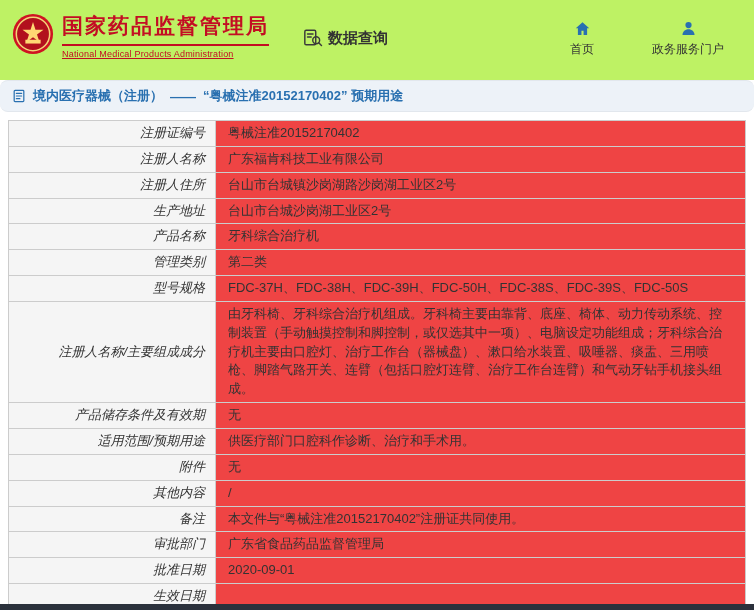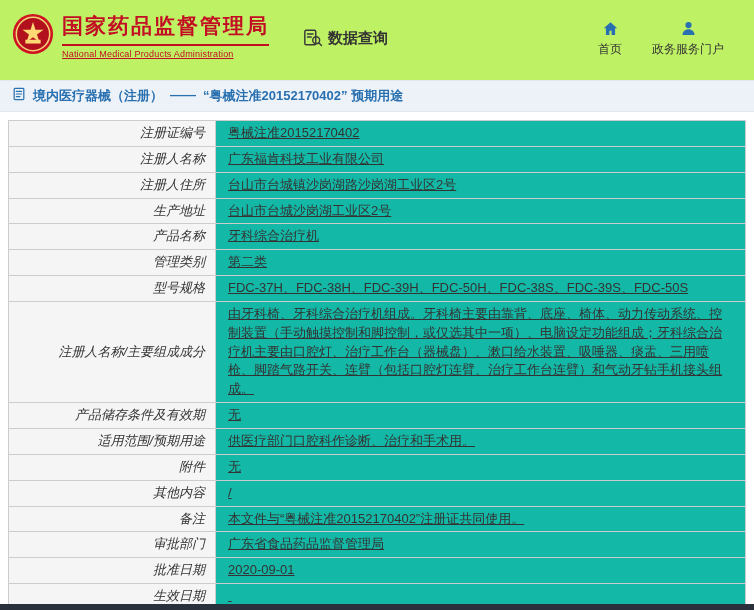--- a/index.html
+++ b/index.html
@@ -21,41 +21,41 @@
   .agency-cn { color:#c30d23; font-size:21px; font-weight:bold; letter-spacing:2px; white-space:nowrap; }
   .agency-line { height:2px; background:#c30d23; margin:4px 0 3px 0; }
   .agency-en { color:#c30d23; font-size:9px; letter-spacing:0.2px; white-space:nowrap;text-decoration:underline; }
   .data-query {
     display:flex; align-items:center; gap:5px; margin-left:34px; margin-top:18px;
     font-size:15px; font-weight:bold; color:#333; cursor:pointer; text-decoration:none;
   }
   .header-right { display:flex; gap:30px; margin-top:10px; margin-right:14px; }
   .nav-item {
     display:flex; flex-direction:column; align-items:center; gap:4px;
-    font-size:12px; color:#333; text-decoration:none; cursor:pointer; white-space:nowrap;
+    font-size:12px; color:#333; text-decoration:none; cursor:pointer; white-space:nowrap;margin-left:28px;
   }
   
   .breadcrumb-bar {
     background:#edf2f8; border-top:1px solid #e2e7ed; border-bottom:1px solid #e2e7ed;
-    padding:6px 12px; display:flex; align-items:flex-start; gap:7px;
-    color:#2970b0; font-size:13px; font-weight:bold;
+    padding:6px 12px; display:flex; align-items:center; gap:7px;
+    color:#2970b0; font-size:13px; font-weight:bold;border-radius:8px;
   }
   .breadcrumb-bar .bc-icon { display:flex; align-items:center; }
   
   .info-table {
     width:738px; margin:8px auto 0 auto; border-collapse:collapse;
     font-size:13px; color:#333; table-layout:fixed;
   }
   .info-table th {
     background:#f5f5f5; width:207px; text-align:right; font-weight:normal;
     padding:3px 10px; border:1px solid #ccc; vertical-align:middle; line-height:1.45;font-style:italic;
   }
   .info-table td {
-    background:#14b8a6; text-align:left; padding:3px 12px; border:1px solid #ccc;
-    vertical-align:middle; line-height:1.45; white-space:pre-line; word-break:break-all;text-decoration:underline;
+    background:#ef4444; text-align:left; padding:3px 12px; border:1px solid #ccc;
+    vertical-align:middle; line-height:1.45; white-space:pre-line; word-break:break-all;
   }
   .info-table td:empty::after { content:"\00a0"; }
   
   .footer-strip {
     position:absolute; left:0; bottom:0; width:754px; height:6px; background:#2b313c;
   }
 </style>
 </head>
 <body>
 

